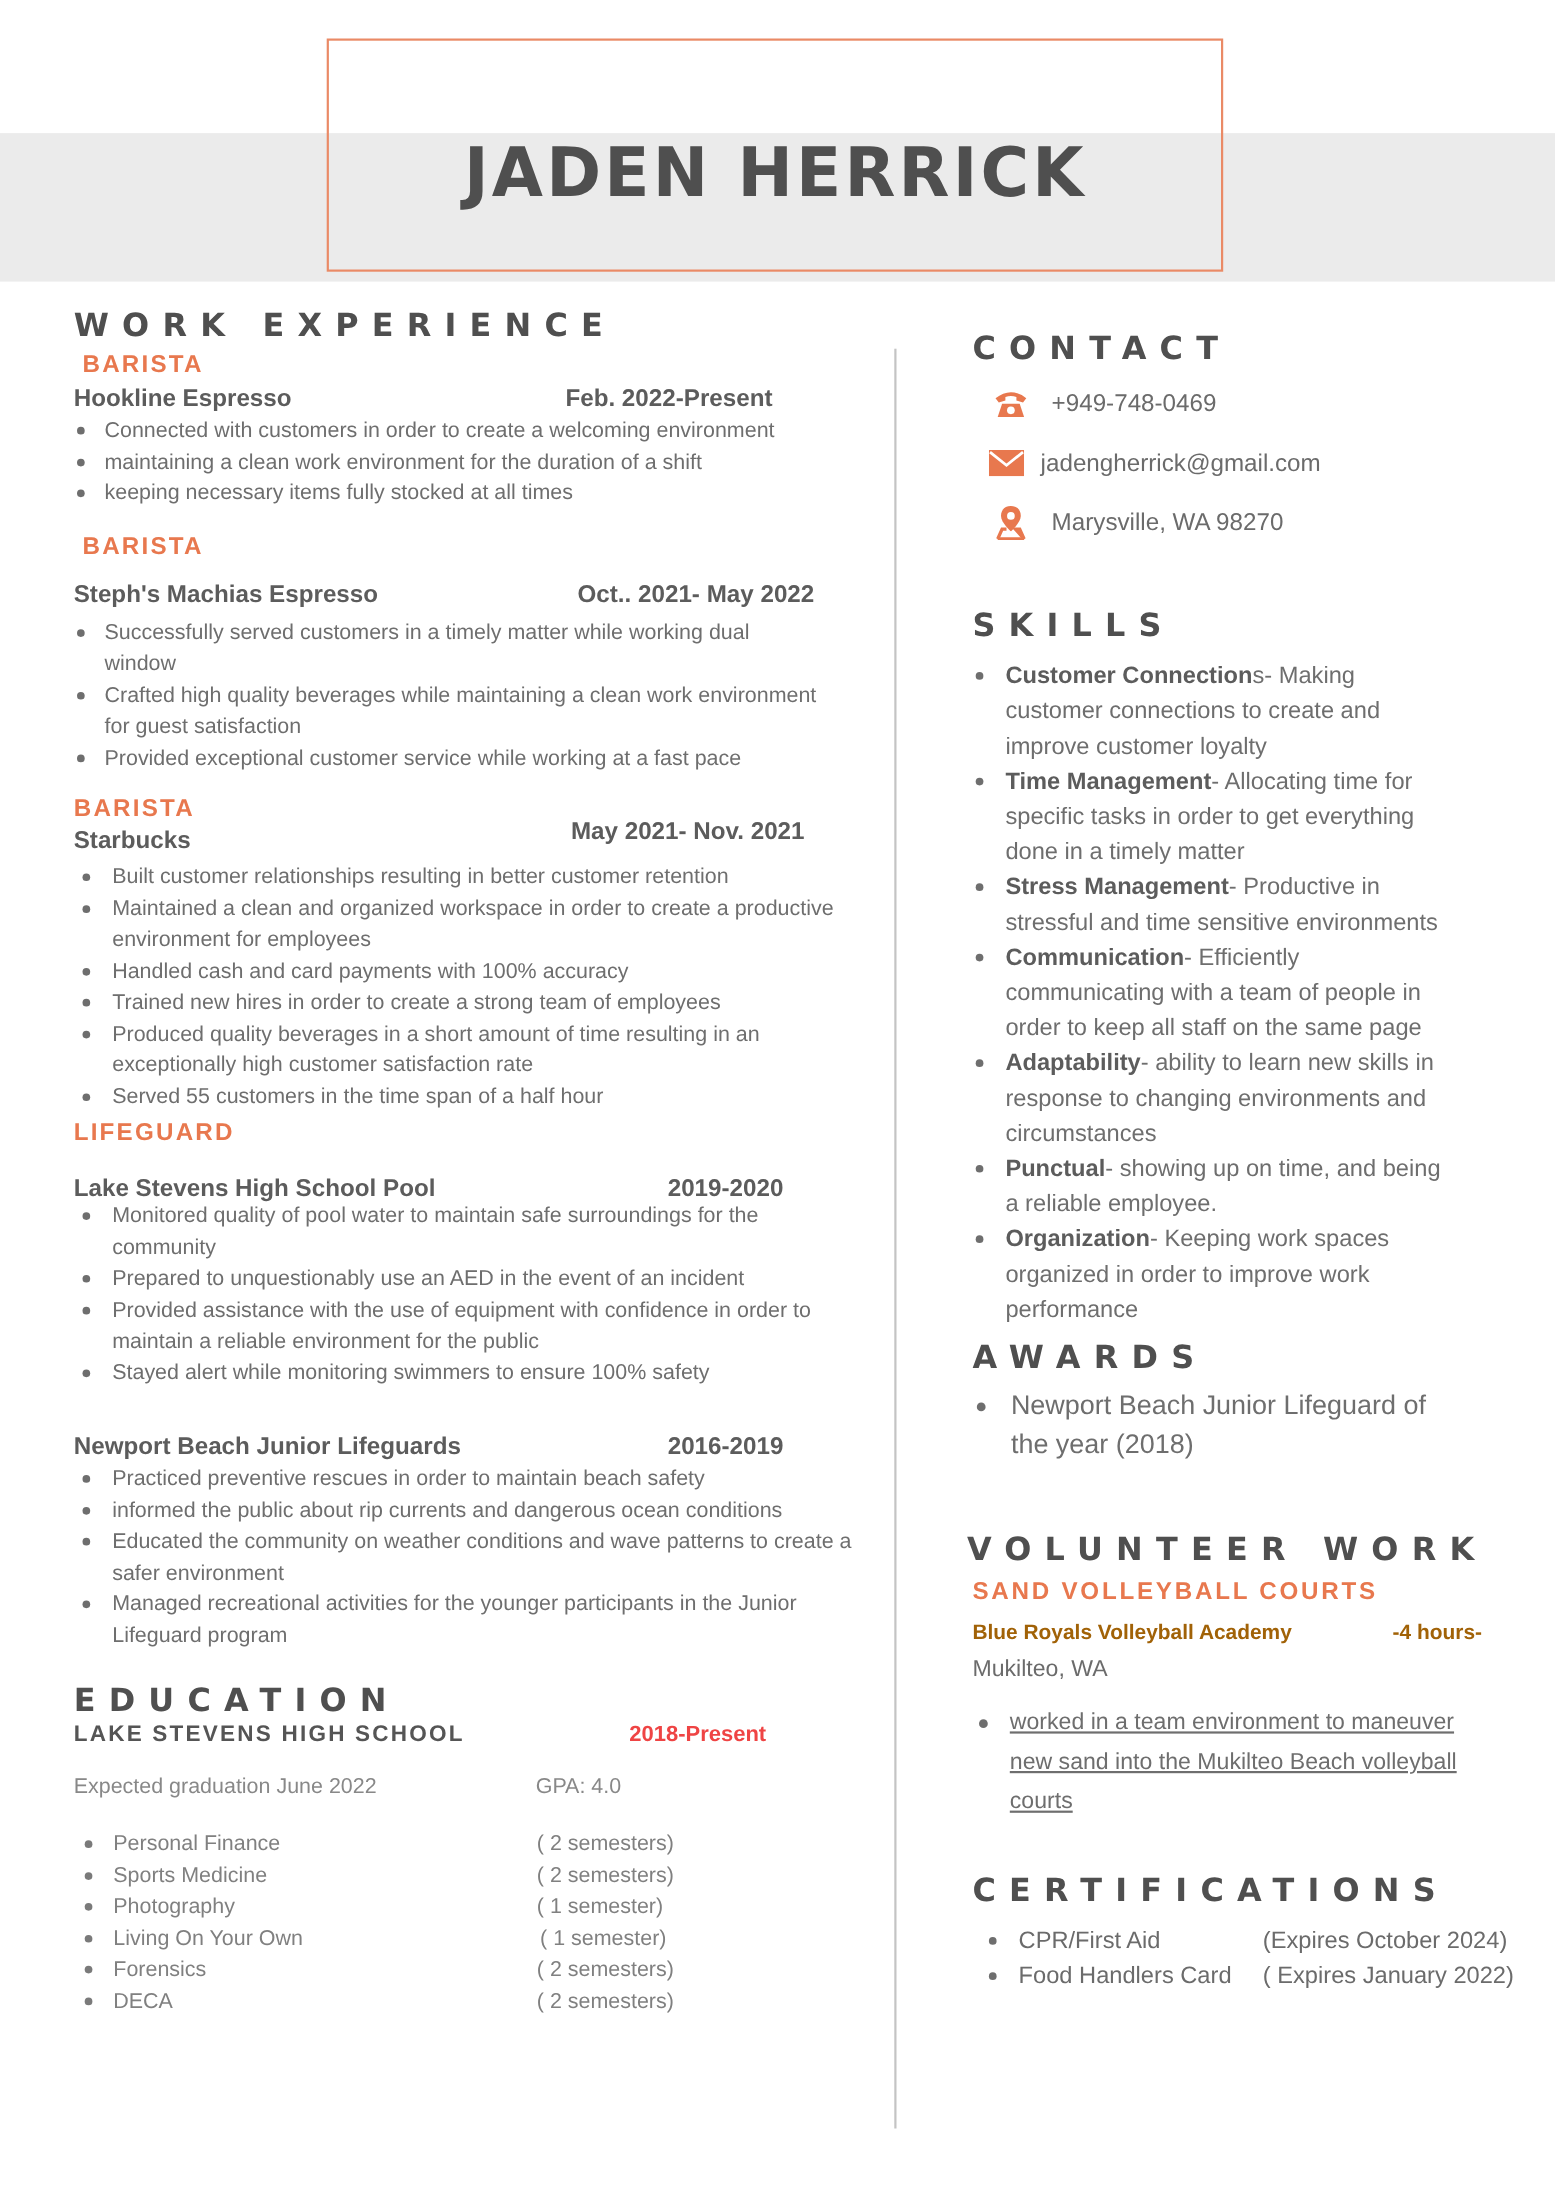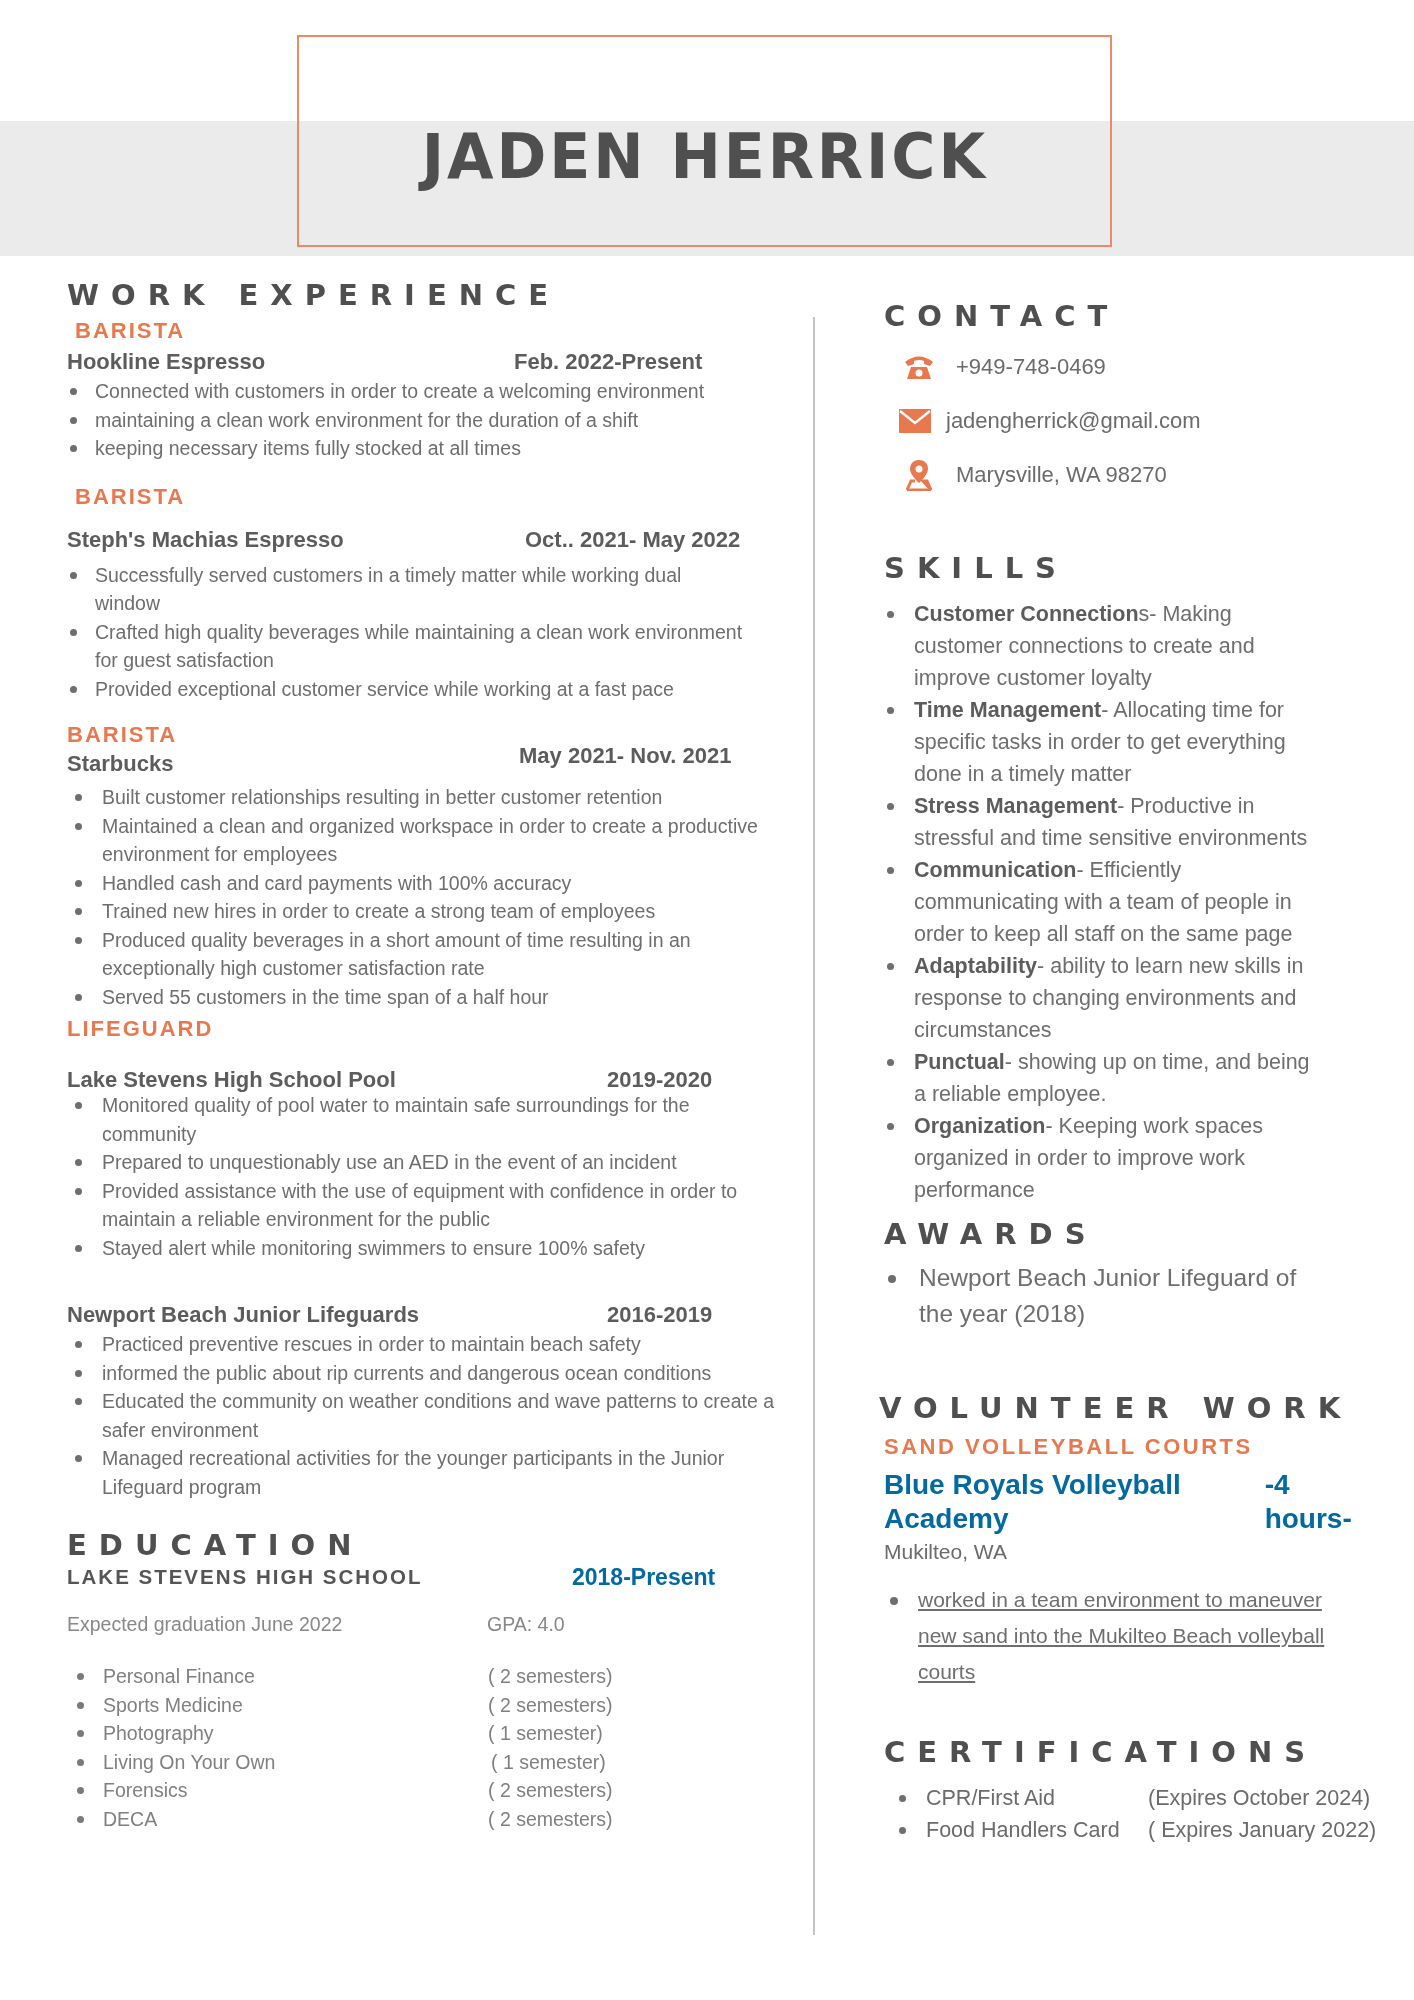--- a/index.html
+++ b/index.html
@@ -45,32 +45,32 @@
   .contact-row .ic { width: 34px; height: 32px; margin-left: 18px; margin-right: 20px; display: flex; align-items: center; justify-content: center; }
 
   .skills li { font-size: 21.5px; line-height: 32px; padding-left: 30px; }
   .skills li::before { top: 13px; }
   .skills b { color: #5c5c5c; }
 
   .awards li { font-size: 24.5px; line-height: 36px; padding-left: 35px; }
   .awards li::before { top: 15px; left: 4px; width: 8px; height: 8px; }
 
   .vol-role { color: #e8784e; font-weight: bold; font-size: 22px; letter-spacing: 2.5px; line-height: 34px; }
-  .vol-head { display: flex; font-weight: bold; font-size: 28px; color: #0369a1; line-height: 34px; }
+  .vol-head { display: flex; font-weight: bold; font-size: 19px; color: #a16207; line-height: 34px; }
   .vol-head .org { width: 382px; }
   .vol-loc { font-size: 21px; line-height: 32px; }
   .vol-bul li { font-size: 21px; line-height: 36px; padding-left: 34px; text-decoration: underline; }
   .vol-bul li::before { top: 15px; left: 6px; width: 8px; height: 8px; }
 
   .cert-row { display: flex; font-size: 21.5px; line-height: 32px; }
   .cert-row .cn { width: 222px; }
 
   .edu-school { font-weight: bold; font-size: 20.5px; letter-spacing: 2px; color: #555; line-height: 28px; display: flex; }
   .edu-school .s { width: 505px; }
-  .edu-school .d { font-size: 23px; letter-spacing: 0; color: #0369a1; text-align: right; }
+  .edu-school .d { font-size: 20px; letter-spacing: 0; color: #ef4444; text-align: right; }
   .edu-line { display: flex; font-size: 19.5px; color: #888; margin-top: 22px; }
   .edu-line .g { width: 420px; }
   .course { display: flex; font-size: 19.5px; color: #808080; line-height: 28.5px; }
   .course .cn { width: 385px; position: relative; padding-left: 36px; }
   .course .cn::before { content:""; position:absolute; left: 10px; top: 11px; width: 7px; height: 7px; border-radius: 50%; background: #7a7a7a; }
 </style>
 </head>
 <body>
 
 <div class="band"></div>

